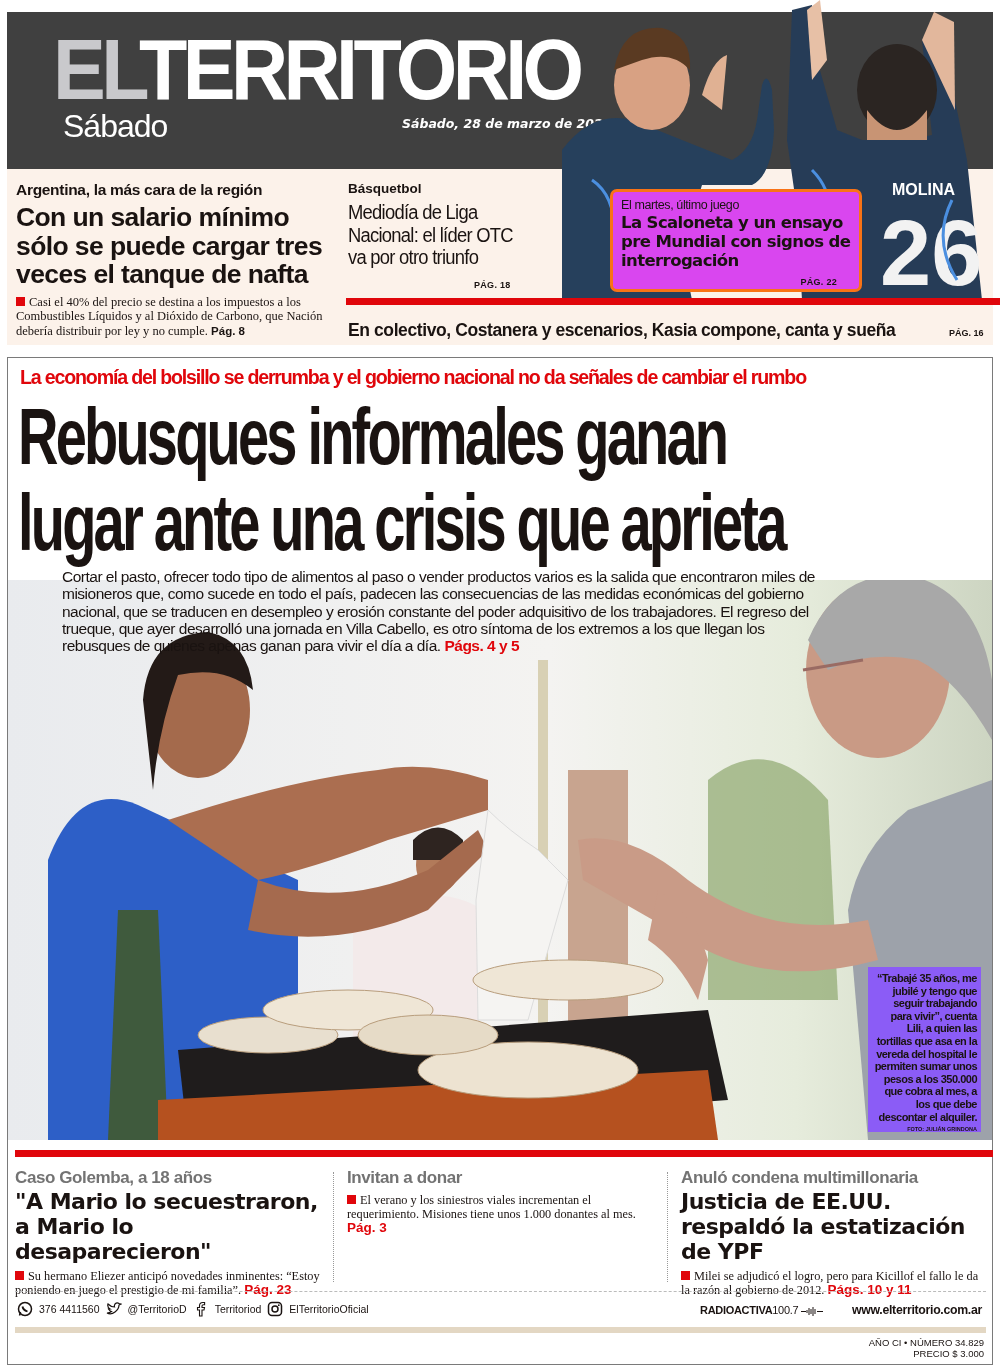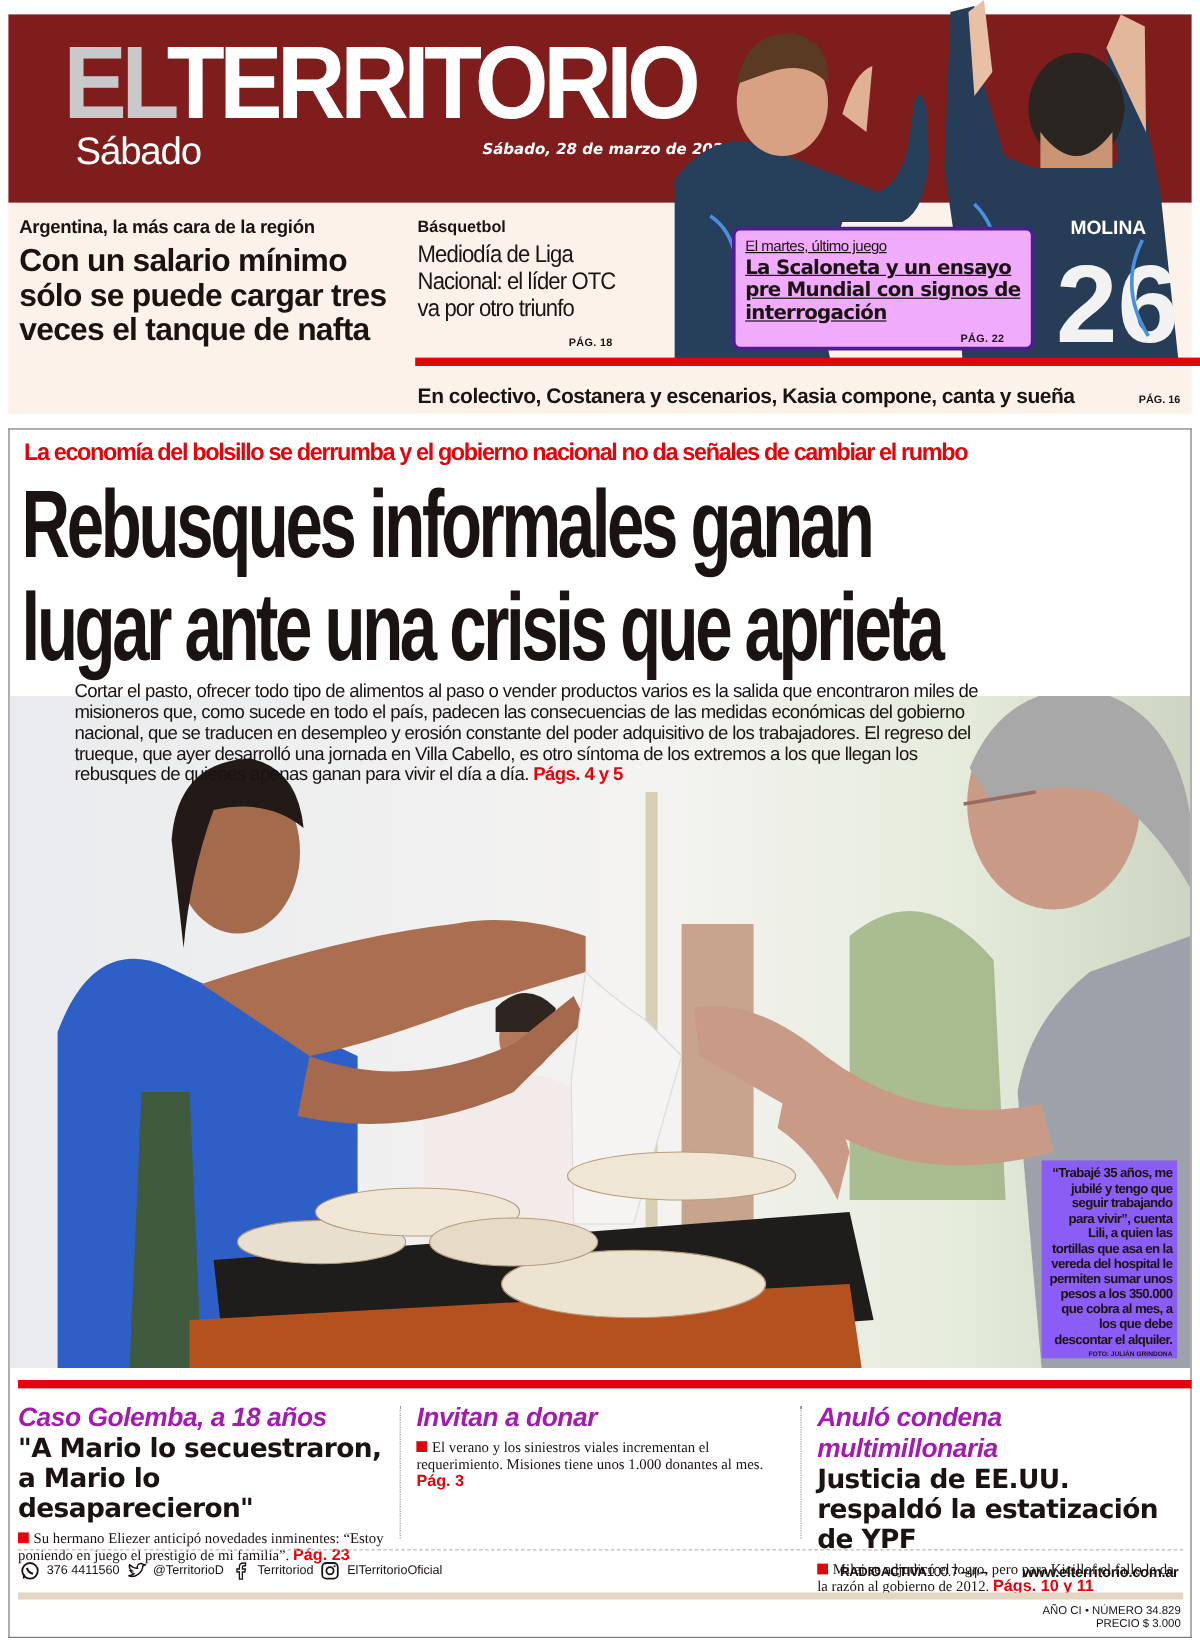--- a/index.html
+++ b/index.html
@@ -1,20 +1,20 @@
 <!DOCTYPE html>
 <html><head>
 <meta charset="utf-8">
 <style>
   * { margin:0; padding:0; box-sizing:border-box; }
   html, body { width:1000px; height:1367px; background:#ffffff; overflow:hidden; }
   body { position:relative; font-family:"Liberation Sans", sans-serif; color:#1a1311; }
 
   
-  .masthead { position:absolute; left:7px; top:12px; width:986px; height:157px; background:#7f1d1d; overflow:hidden; }
+  .masthead { position:absolute; left:7px; top:12px; width:986px; height:157px; background:#404040; overflow:hidden; }
   .logo { position:absolute; left:46px; top:14px; font-family:"Liberation Sans", sans-serif; font-weight:700; font-size:86px; line-height:86px; letter-spacing:-5px; transform:scaleX(0.92); transform-origin:left top; white-space:nowrap; }
   .logo .el { color:#c9c9cc; }
   .logo .terr { color:#ffffff; }
   .edition { position:absolute; left:56px; top:96px; color:#fff; font-weight:400; font-size:32px; letter-spacing:-1px; }
   .date { position:absolute; left:395px; top:104px; color:#fff; font-family:"DejaVu Sans", sans-serif; font-weight:700; font-style:italic; font-size:12.5px; }
 
   
   .sports-photo { position:absolute; left:562px; top:0; width:438px; height:300px; }
 
   .top-band { position:absolute; left:7px; top:169px; width:986px; height:176px; background:#fcf2ea; }
@@ -25,21 +25,21 @@
   .summary { font-family:"Liberation Serif", serif; font-size:12.5px; line-height:14.5px; color:#1a1311; margin-top:6px; }
   .sq { display:inline-block; width:9px; height:9px; background:#e0060b; margin-right:4px; vertical-align:0px; }
   .pag-dark { font-family:"Liberation Sans", sans-serif; font-weight:700; font-size:11.5px; }
   .pag-red { font-family:"Liberation Sans", sans-serif; font-weight:700; color:#e0060b; font-size:13.5px; }
 
   .top-story-2 { position:absolute; left:348px; top:181px; width:190px; }
   .ts2-kicker { font-weight:700; font-size:13.5px; }
   .ts2-title { font-size:20px; line-height:22.5px; margin-top:5px; letter-spacing:-0.8px; color:#1a1311; font-weight:400; transform:scaleX(0.92); transform-origin:left top; width:200px; }
   .ts2-pag { position:absolute; left:474px; top:280px; font-weight:700; font-size:9px; letter-spacing:0.3px; }
 
-  .sports-box { position:absolute; left:610px; top:189px; width:252px; height:103px; background:#f0abfc; border:3px solid #4c1d95; border-radius:7px; padding:6px 8px;text-decoration:underline; }
+  .sports-box { position:absolute; left:610px; top:189px; width:252px; height:103px; background:#d946ef; border:3px solid #f97316; border-radius:7px; padding:6px 8px; }
   .sb-kicker { font-size:12.5px; letter-spacing:-0.4px; }
   .sb-title { font-weight:700; font-size:16.5px; line-height:19px; font-family:"DejaVu Sans", sans-serif; letter-spacing:-0.6px; margin-top:1px; }
   .sb-pag { position:absolute; right:22px; bottom:2px; font-weight:700; font-size:9px; letter-spacing:0.3px; }
 
   .red-rule-1 { position:absolute; left:346px; top:298px; width:654px; height:7px; background:#e0060b; }
   .ts3 { position:absolute; left:348px; top:320px; font-weight:700; font-size:17.5px; letter-spacing:-0.4px;text-align:center; }
   .ts3-pag { position:absolute; left:949px; top:328px; font-weight:700; font-size:9px; }
 
   
   .frame-line { position:absolute; left:7px; top:357px; width:986px; height:1px; background:#7a7a7a; }
@@ -52,21 +52,21 @@
   .main-lede { position:absolute; left:20px; top:568px; width:770px; font-size:15.5px; line-height:17.3px; letter-spacing:-0.5px; color:#1a1311; z-index:2;margin-left:42px; }
   .main-lede .pag-red { font-size:15.5px; }
 
   .main-photo { position:absolute; left:8px; top:580px; width:984px; height:560px; overflow:hidden; }
   .caption-box { position:absolute; left:868px; top:967px; width:113px; height:165px; background:#8b5cf6; padding:5px 4px; text-align:right; font-size:11px; line-height:12.6px; font-weight:700; letter-spacing:-0.5px; color:#1a1311; z-index:3; }
   .caption-credit { font-size:5.5px; letter-spacing:0; }
 
   
   .red-rule-2 { position:absolute; left:15px; top:1150px; width:978px; height:7px; background:#e0060b; }
   .col { position:absolute; top:1168px; width:318px; }
-  .col-kicker { color:#a21caf; font-weight:700; font-size:22px; letter-spacing:-0.4px;font-style:italic; }
+  .col-kicker { color:#737373; font-weight:700; font-size:17px; letter-spacing:-0.4px; }
   .col-title { font-weight:700; font-size:22px; line-height:25px; letter-spacing:-0.5px; margin-top:1px; font-family:"DejaVu Sans", sans-serif; }
   .col .summary { font-size:12.3px; line-height:14px; margin-top:5px; }
   .col-divider { position:absolute; top:1172px; width:0; height:110px; border-left:1px dotted #999; }
 
   
   .footer-dots { position:absolute; left:15px; top:1291px; width:971px; border-top:1px dashed #bbb; }
   .social { position:absolute; left:17px; top:1301px; display:flex; align-items:center; gap:6px; font-size:10.5px; color:#1a1311; }
   .social .ico { display:inline-block; width:16px; height:16px; }
   .radio { position:absolute; left:700px; top:1304px; font-weight:700; font-size:11px; letter-spacing:-0.3px; }
   .radio .freq { font-weight:400; }
@@ -102,20 +102,24 @@
   <ellipse cx="335" cy="90" rx="40" ry="46" fill="#2b2522"></ellipse>
   <path d="M305,110 Q335,150 365,110 L365,140 L305,140 Z" fill="#c89474"></path>
   <text x="330" y="195" fill="#ffffff" font-family="Liberation Sans, sans-serif" font-weight="700" font-size="16">MOLINA</text>
   <text x="318" y="285" fill="#f2f2f2" font-family="Liberation Sans, sans-serif" font-weight="700" font-size="92">26</text>
   <path d="M250,170 Q280,200 260,250 M390,200 Q370,240 395,280" stroke="#4b8fe0" stroke-width="3" fill="none"></path>
 </svg>
 
 <div class="top-story-1">
   <div class="kicker-dark">Argentina, la más cara de la región</div>
   <div class="h-bold ts1-title">Con un salario mínimo sólo se puede cargar tres veces el tanque de nafta</div>
+  <div class="summary">
+    <span class="sq"></span><span>Casi el 40% del precio se destina a los impuestos a los Combustibles Líquidos y al Dióxido de Carbono, que Nación debería distribuir por ley y no cumple.</span>
+    <span class="pag-dark">Pág. 8</span>
+  </div>
 </div>
 
 <div class="top-story-2">
   <div class="ts2-kicker">Básquetbol</div>
   <div class="ts2-title">Mediodía de Liga Nacional: el líder OTC va por otro triunfo</div>
 </div>
 <div class="ts2-pag">PÁG. 18</div>
 
 <div class="sports-box">
   <div class="sb-kicker">El martes, último juego</div>

